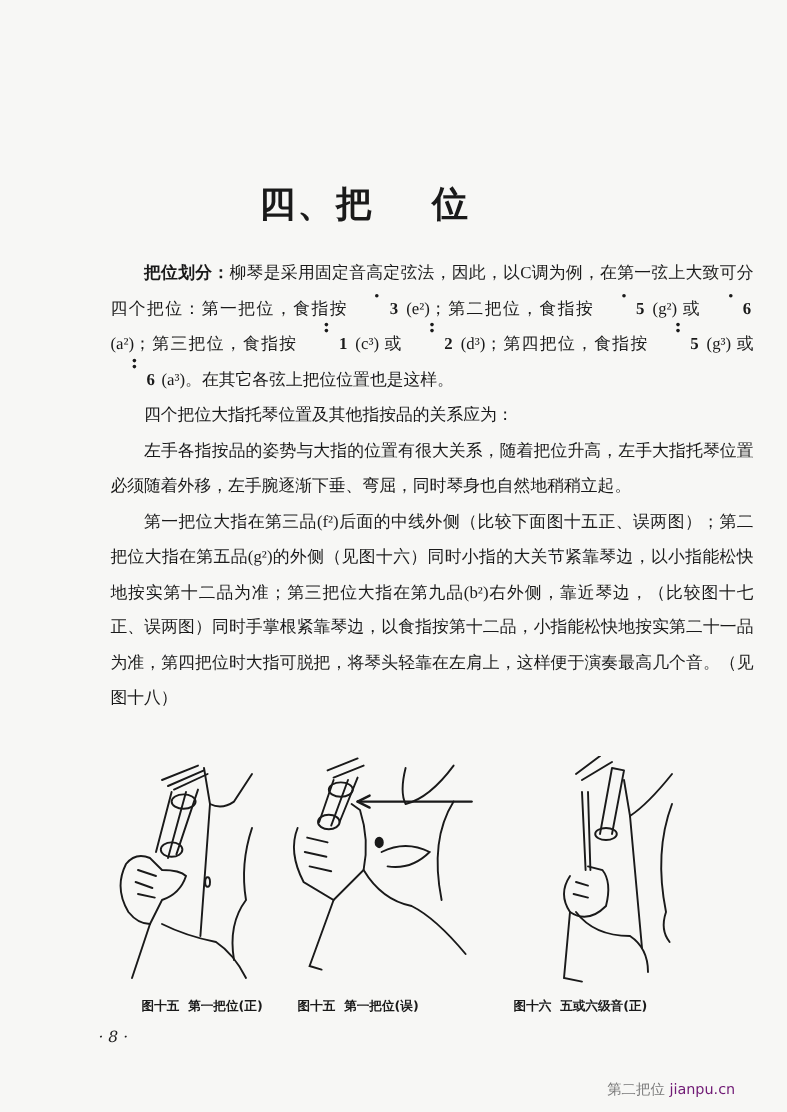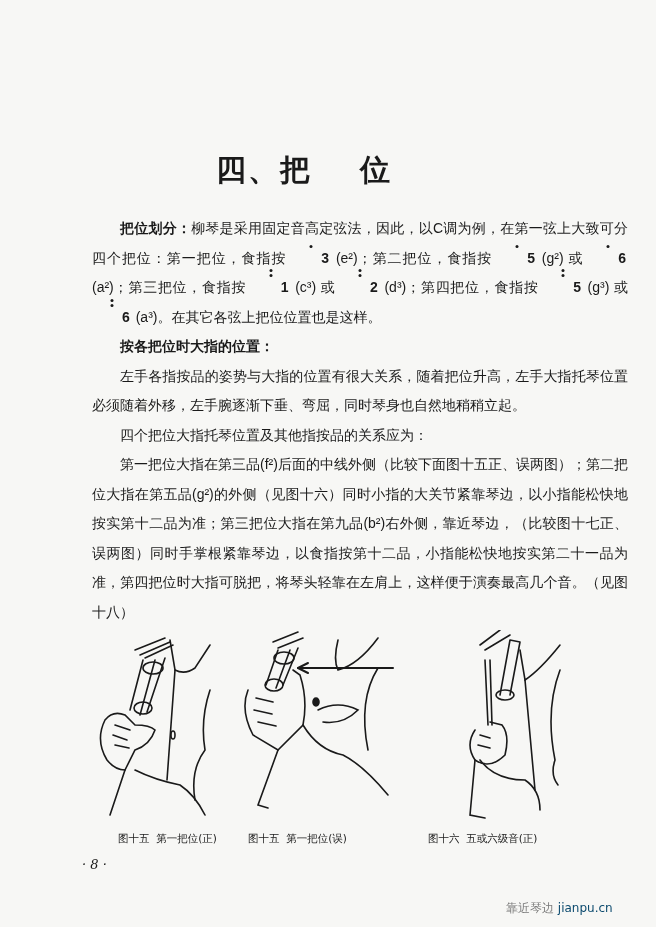--- a/index.html
+++ b/index.html
@@ -12,68 +12,67 @@
     .page { position: absolute; left: 0; top: 0; width: 656px; height: 927px; }
     .title {
       position: absolute; top: 150px; left: 0; width: 608px; text-align: center;
       font-size: 30px; font-weight: bold; letter-spacing: 2px;
       font-family: "DejaVu Sans", sans-serif;
     }
     .title .gap { display: inline-block; width: 48px; }
     .body-text {
       position: absolute; left: 92px; width: 536px;
       font-size: 14px; line-height: 29.5px;
-      font-family: Liberation Sans, sans-serif;
+      font-family: Liberation Serif, serif;
       text-align: justify;
     }
     .para { margin: 0; }
     .indent { text-indent: 28px; }
     .bold { font-weight: bold; }
     .note {
       display: inline-block; position: relative; font-weight: bold; padding: 0 2px;
     }
     .note .dot {
       position: absolute; left: 50%; transform: translateX(-50%);
       width: 3px; height: 3px; background: #1a1a1a; border-radius: 50%;
     }
     .note .d1 { top: 1px; }
     .note .d2 { top: -4px; }
     .figs { position: absolute; top: 630px; left: 90px; width: 520px; height: 200px; }
     .fig { position: absolute; top: 0; }
     .fig svg { display: block; }
     .caption {
-      position: absolute; top: 832px; font-size: 10.5px; font-weight: normal;
+      position: absolute; top: 832px; font-size: 10.5px; font-weight: bold;
       font-family: "DejaVu Sans", sans-serif; white-space: pre;
     }
     .pagenum {
       position: absolute; top: 857px; left: 82px; font-size: 13px; font-style: italic;
       font-family: "DejaVu Serif", serif;
     }
     .watermark {
       position: absolute; left: 506px; top: 900px; font-size: 12px; color: #7a7a7a;
       font-family: "DejaVu Sans", sans-serif;
     }
-    .watermark .url { color: #0c4a6e; }
+    .watermark .url { color: #701a75; }
   </style>
 </head>
 <body>
 
 <div class="page">
 
   <div class="title">
     <span>四、把</span><span class="gap"></span><span>位</span>
   </div>
 
   <div class="body-text" style="top:214px;">
     <p class="para indent">
       <span class="bold">把位划分：</span><span>柳琴是采用固定音高定弦法，因此，以C调为例，在第一弦上大致可分四个把位：第一把位，食指按 </span><span class="note"><span class="dot d1"></span><span>3</span></span><span> (e²)；第二把位，食指按 </span><span class="note"><span class="dot d1"></span><span>5</span></span><span> (g²) 或 </span><span class="note"><span class="dot d1"></span><span>6</span></span><span> (a²)；第三把位，食指按 </span><span class="note"><span class="dot d2"></span><span class="dot d1"></span><span>1</span></span><span> (c³) 或 </span><span class="note"><span class="dot d2"></span><span class="dot d1"></span><span>2</span></span><span> (d³)；第四把位，食指按 </span><span class="note"><span class="dot d2"></span><span class="dot d1"></span><span>5</span></span><span> (g³) 或 </span><span class="note"><span class="dot d2"></span><span class="dot d1"></span><span>6</span></span><span> (a³)。在其它各弦上把位位置也是这样。</span>
     </p>
-    <p class="para indent bold">按各把位时大指的位置：</p>
+    <p class="para indent">四个把位大指托琴位置及其他指按品的关系应为：</p>
     <p class="para indent">左手各指按品的姿势与大指的位置有很大关系，随着把位升高，左手大指托琴位置必须随着外移，左手腕逐渐下垂、弯屈，同时琴身也自然地稍稍立起。</p>
-    <p class="para indent">四个把位大指托琴位置及其他指按品的关系应为：</p>
     <p class="para indent">第一把位大指在第三品(f²)后面的中线外侧（比较下面图十五正、误两图）；第二把位大指在第五品(g²)的外侧（见图十六）同时小指的大关节紧靠琴边，以小指能松快地按实第十二品为准；第三把位大指在第九品(b²)右外侧，靠近琴边，（比较图十七正、误两图）同时手掌根紧靠琴边，以食指按第十二品，小指能松快地按实第二十一品为准，第四把位时大指可脱把，将琴头轻靠在左肩上，这样便于演奏最高几个音。（见图十八）</p>
   </div>
 
   <div class="figs">
 
     <div class="fig" style="left:5px;">
       <svg width="140" height="190" viewBox="0 0 140 190" fill="none" stroke="#1a1a1a" stroke-width="1.6" stroke-linecap="round">
         <path d="M40 20 L70 8 M45 25 L75 12 M50 28 L78 15"></path>
         <path d="M48 30 L35 80 M60 30 L45 85 M70 28 L52 82"></path>
         <ellipse cx="58" cy="38" rx="10" ry="6"></ellipse>
@@ -125,16 +124,16 @@
     </div>
   </div>
 
   <div class="caption" style="left:118px;">图十五  第一把位(正)</div>
   <div class="caption" style="left:248px;">图十五  第一把位(误)</div>
   <div class="caption" style="left:428px;">图十六  五或六级音(正)</div>
 
   <div class="pagenum">· 8 ·</div>
 
   <div class="watermark">
-    <span>靠近琴边</span>
+    <span>第二把位</span>
     <span class="url">jianpu.cn</span>
   </div>
 </div>
 
 </body></html>

